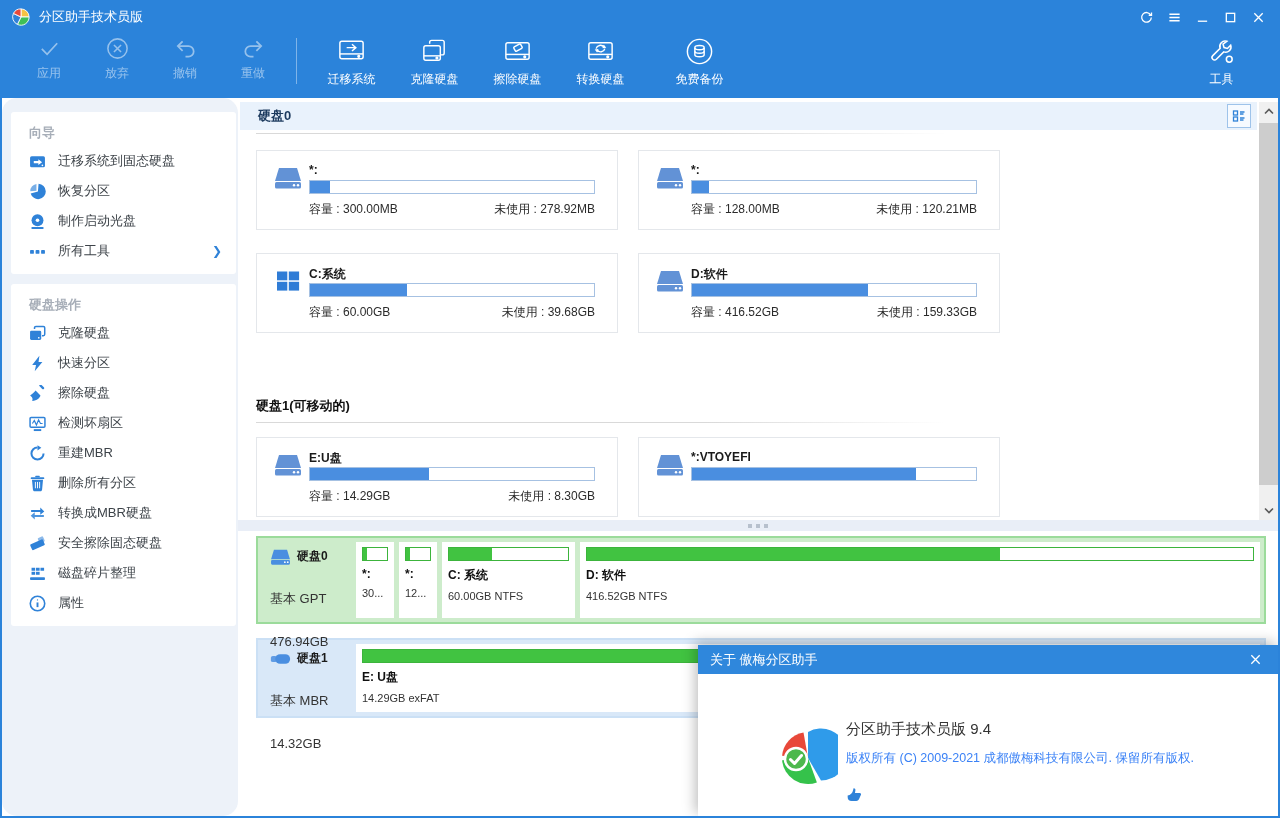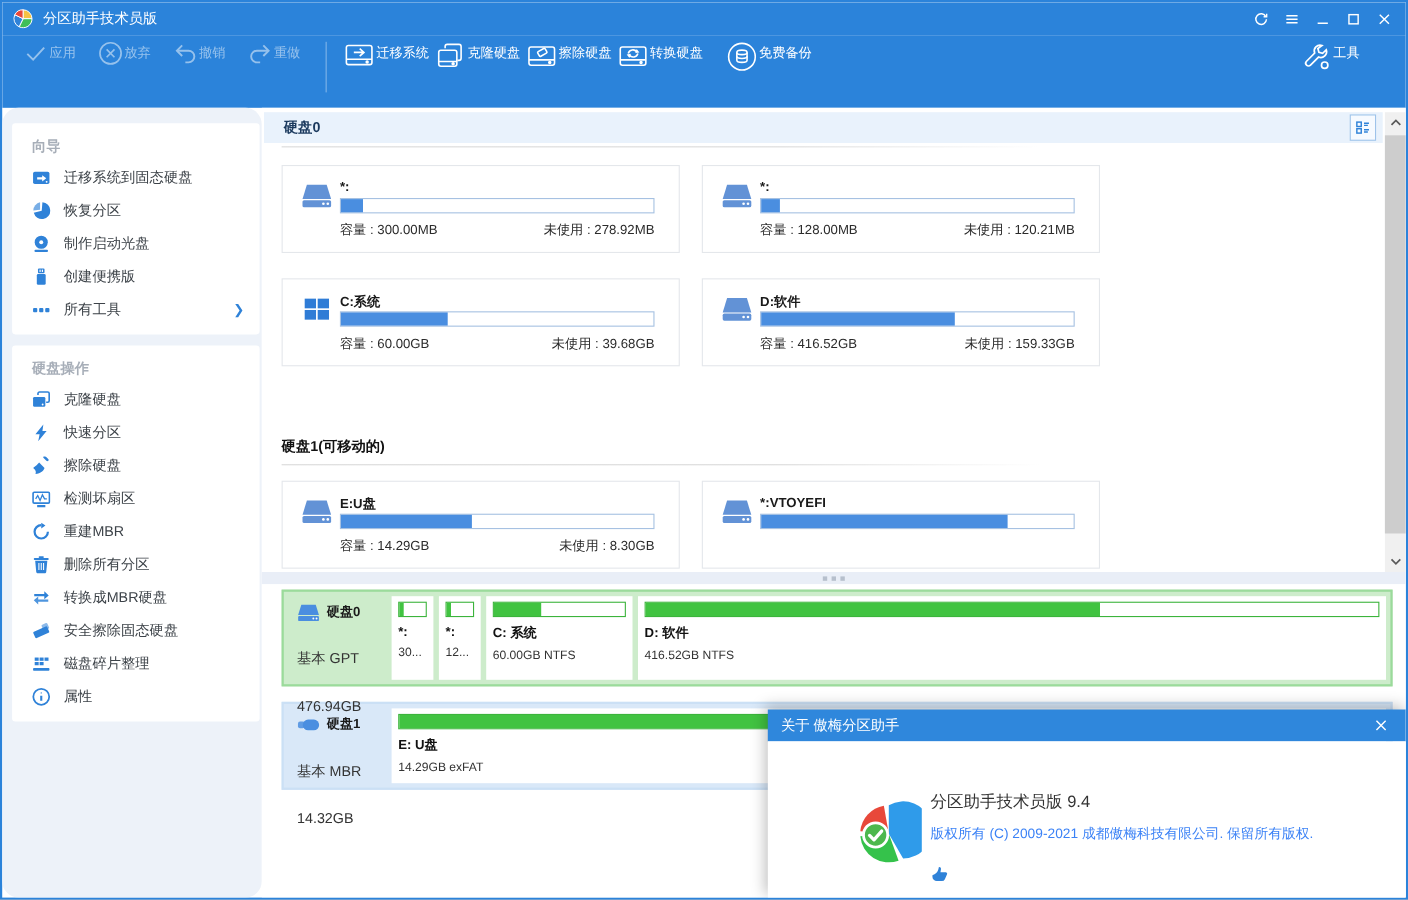--- a/index.html
+++ b/index.html
@@ -7,21 +7,21 @@
     background:#fff;font-family:"Liberation Sans","DejaVu Sans",sans-serif;overflow:hidden;-webkit-font-smoothing:antialiased;}
   
   .titlebar{height:30px;background:#2b83da;display:flex;align-items:center;padding:0 6px 0 10px;}
   .app-logo{width:18px;height:18px;flex:none;}
   .app-title{color:#fff;font-size:13px;margin-left:9px;}
   .winbtns{margin-left:auto;display:flex;align-items:center;}
   .winbtn{width:28px;height:24px;display:flex;align-items:center;justify-content:center;color:#fff;cursor:pointer;}
   .winbtn svg{width:13px;height:13px;}
   
   .toolbar{height:66px;background:#2b83da;display:flex;align-items:flex-start;padding:0 10px 0 18px;}
-  .tbtn{display:flex;flex-direction:row;align-items:flex-start;color:#fff;cursor:pointer;margin-top:4px;}
+  .tbtn{display:flex;flex-direction:column;align-items:center;color:#fff;cursor:pointer;margin-top:4px;}
   .tbtn .lbl{font-size:12px;margin-top:4px;white-space:nowrap;}
   .tbtn.small{width:58px;margin-right:10px;}
   .tbtn.small .ic{width:25px;height:25px;}
   .tbtn.small .ic svg{width:25px;height:25px;}
   .tbtn.big{width:81px;}
   .tbtn.big .ic{width:31px;height:31px;}
   .tbtn.big .ic svg{width:31px;height:31px;}
   .tbtn.disabled{opacity:.5;cursor:default;}
   .tb-sep{width:1px;height:46px;background:rgba(255,255,255,.4);margin:6px 14px 0 4px;}
   .tb-backup{margin-left:16px;}
@@ -254,30 +254,20 @@
        <span class="ic"><svg viewBox="0 0 16 16" fill="currentColor">
                 <circle cx="8" cy="6.8" r="5.6"></circle>
                 <circle cx="8" cy="6.8" r="1.7" fill="#fff"></circle>
                 <rect x="2.2" y="13.2" width="11.6" height="1.9" rx=".9"></rect>
               </svg></span>
        <span>制作启动光盘</span>
 
      </div>
           <div class="side-item">
        <span class="ic"><svg viewBox="0 0 16 16" fill="currentColor">
-                <rect x="5.2" y="1" width="5.6" height="4" rx=".8"></rect>
-                <rect x="6.5" y="2" width="1" height="2" fill="#fff"></rect>
-                <rect x="8.5" y="2" width="1" height="2" fill="#fff"></rect>
-                <rect x="4.2" y="5.8" width="7.6" height="9.2" rx="1.2"></rect>
-              </svg></span>
-       <span>创建便携版</span>
-
-     </div>
-          <div class="side-item">
-       <span class="ic"><svg viewBox="0 0 16 16" fill="currentColor">
                 <rect x="1" y="6.6" width="3.6" height="3.6" rx=".8"></rect>
                 <rect x="6.2" y="6.6" width="3.6" height="3.6" rx=".8"></rect>
                 <rect x="11.4" y="6.6" width="3.6" height="3.6" rx=".8"></rect>
               </svg></span>
        <span>所有工具</span>
        <span class="chev">❯</span>
      </div>
         </div>
         <div class="side-card">
      <div class="side-head">硬盘操作</div>

